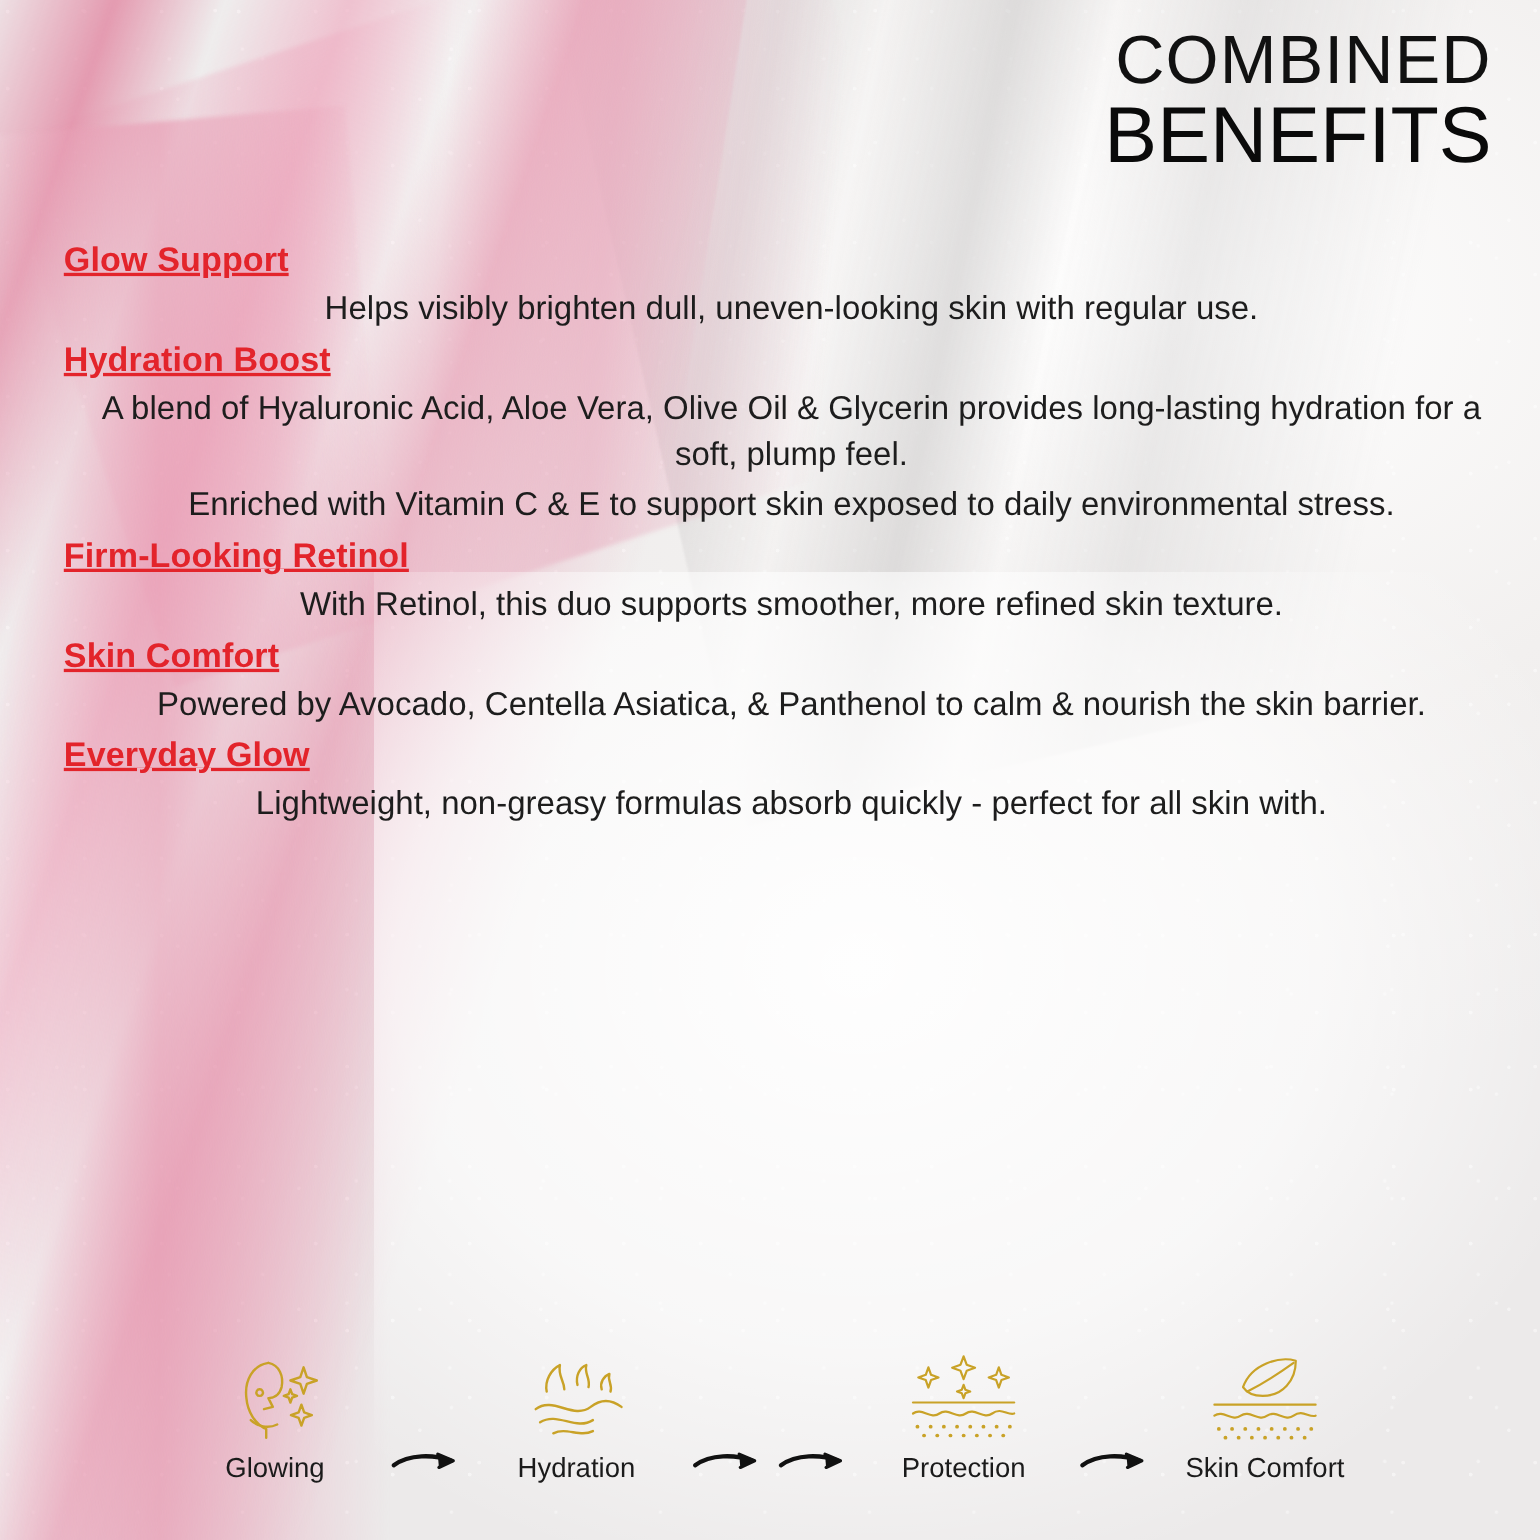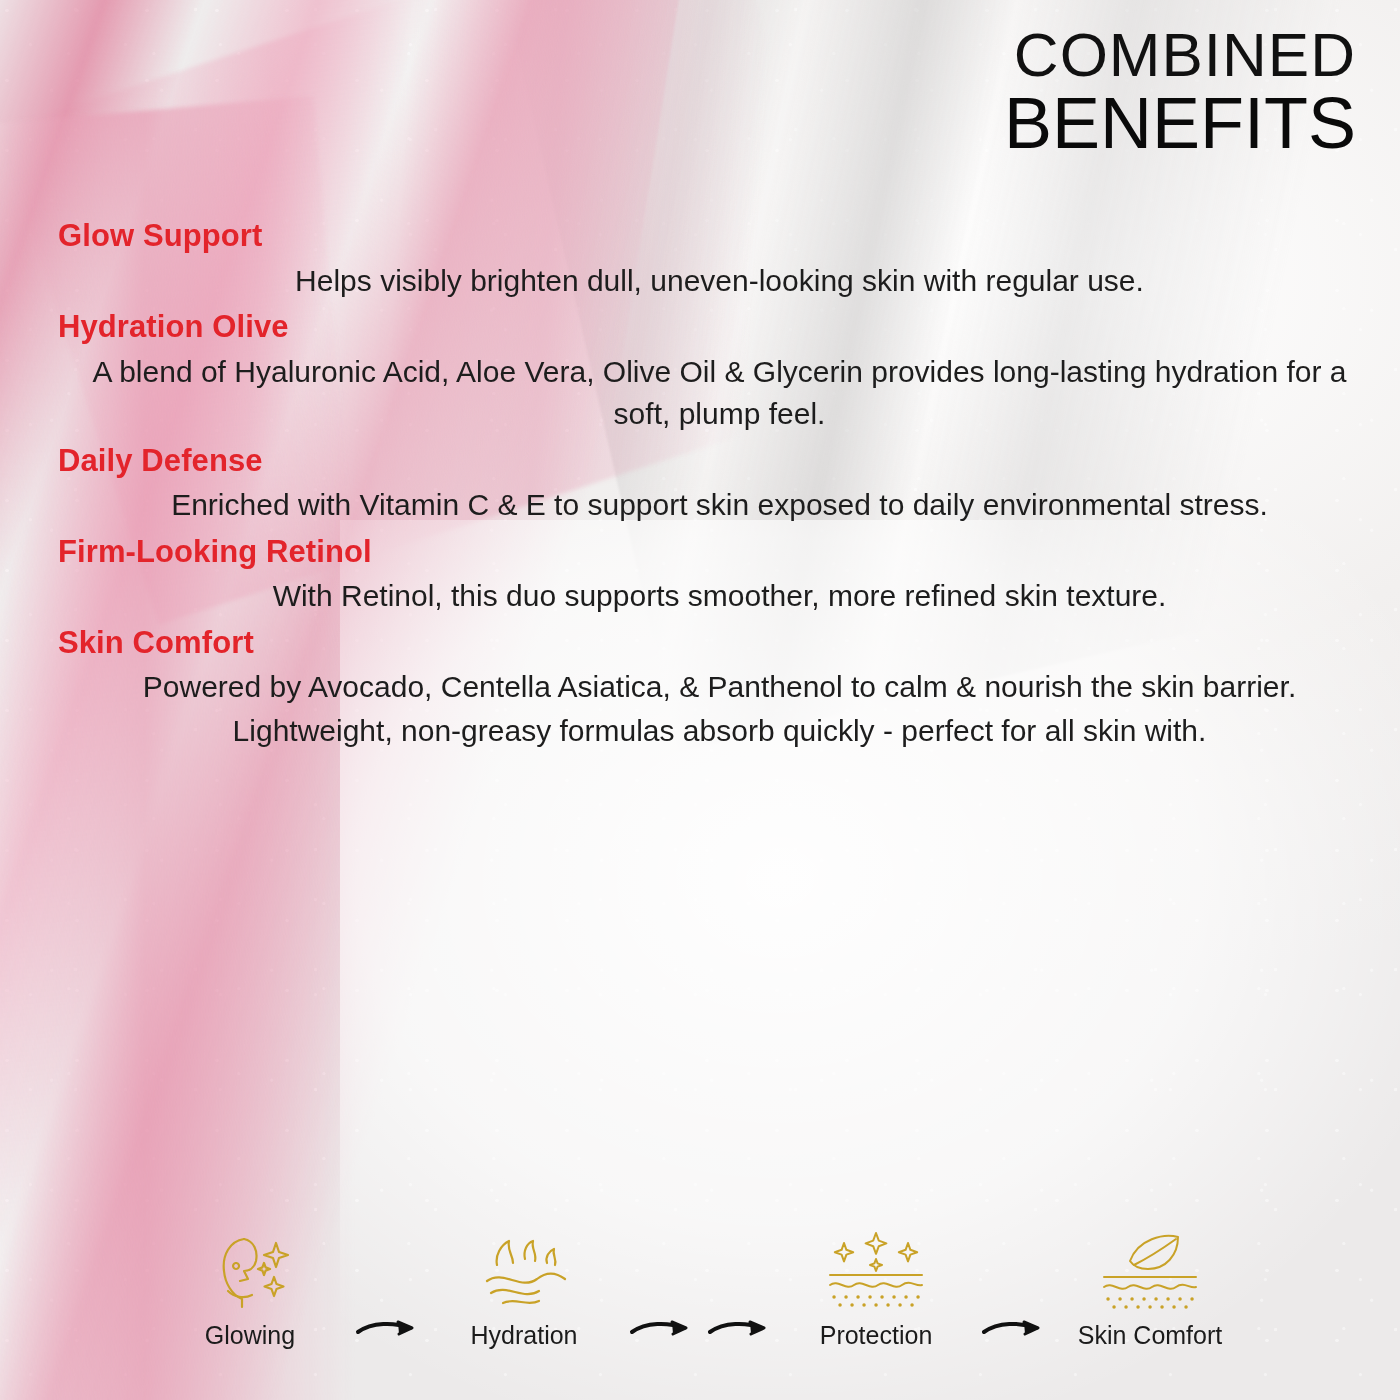--- a/index.html
+++ b/index.html
@@ -150,20 +150,21 @@
   }
   .benefit {
     margin-bottom: 2px;
   }
   .b-title {
     font-size: 31px;
     font-weight: bold;
     color: #e3242b;
     letter-spacing: .1px;
     line-height: 1.5;
+    text-decoration: underline;
   }
   .b-desc {
     font-size: 30px;
     color: #1d1d1d;
     line-height: 1.42;
     padding-left: 34px;
     max-width: 1255px;
     text-align: center;
   }
   .benefit.compact .b-desc { line-height: 1.38; }
@@ -225,40 +226,40 @@
   </div>
 
   <div class="benefits">
 
     <div class="benefit">
       <div class="b-title">Glow Support</div>
       <div class="b-desc">Helps visibly brighten dull, uneven-looking skin with regular use.</div>
     </div>
 
     <div class="benefit">
-      <div class="b-title">Hydration Olive</div>
+      <div class="b-title">Hydration Boost</div>
       <div class="b-desc">A blend of Hyaluronic Acid, Aloe Vera, Olive Oil &amp; Glycerin provides long-lasting hydration for a soft, plump feel.</div>
     </div>
 
     <div class="benefit">
-      <div class="b-title">Daily Defense</div>
       <div class="b-desc">Enriched with Vitamin C &amp; E to support skin exposed to daily environmental stress.</div>
     </div>
 
     <div class="benefit">
       <div class="b-title">Firm-Looking Retinol</div>
       <div class="b-desc">With Retinol, this duo supports smoother, more refined skin texture.</div>
     </div>
 
     <div class="benefit compact">
       <div class="b-title">Skin Comfort</div>
       <div class="b-desc">Powered by Avocado, Centella Asiatica, &amp; Panthenol to calm &amp; nourish the skin barrier.</div>
     </div>
 
     <div class="benefit">
+      <div class="b-title">Everyday Glow</div>
       <div class="b-desc">Lightweight, non-greasy formulas absorb quickly - perfect for all skin with.</div>
     </div>
 
   </div>
 
   <div class="footer-row">
 
     <div class="foot-item">
       <div class="foot-icon">
         <svg width="92" height="84" viewBox="0 0 92 84" fill="none" stroke="#c9a227" stroke-width="2.2" stroke-linecap="round" stroke-linejoin="round">

